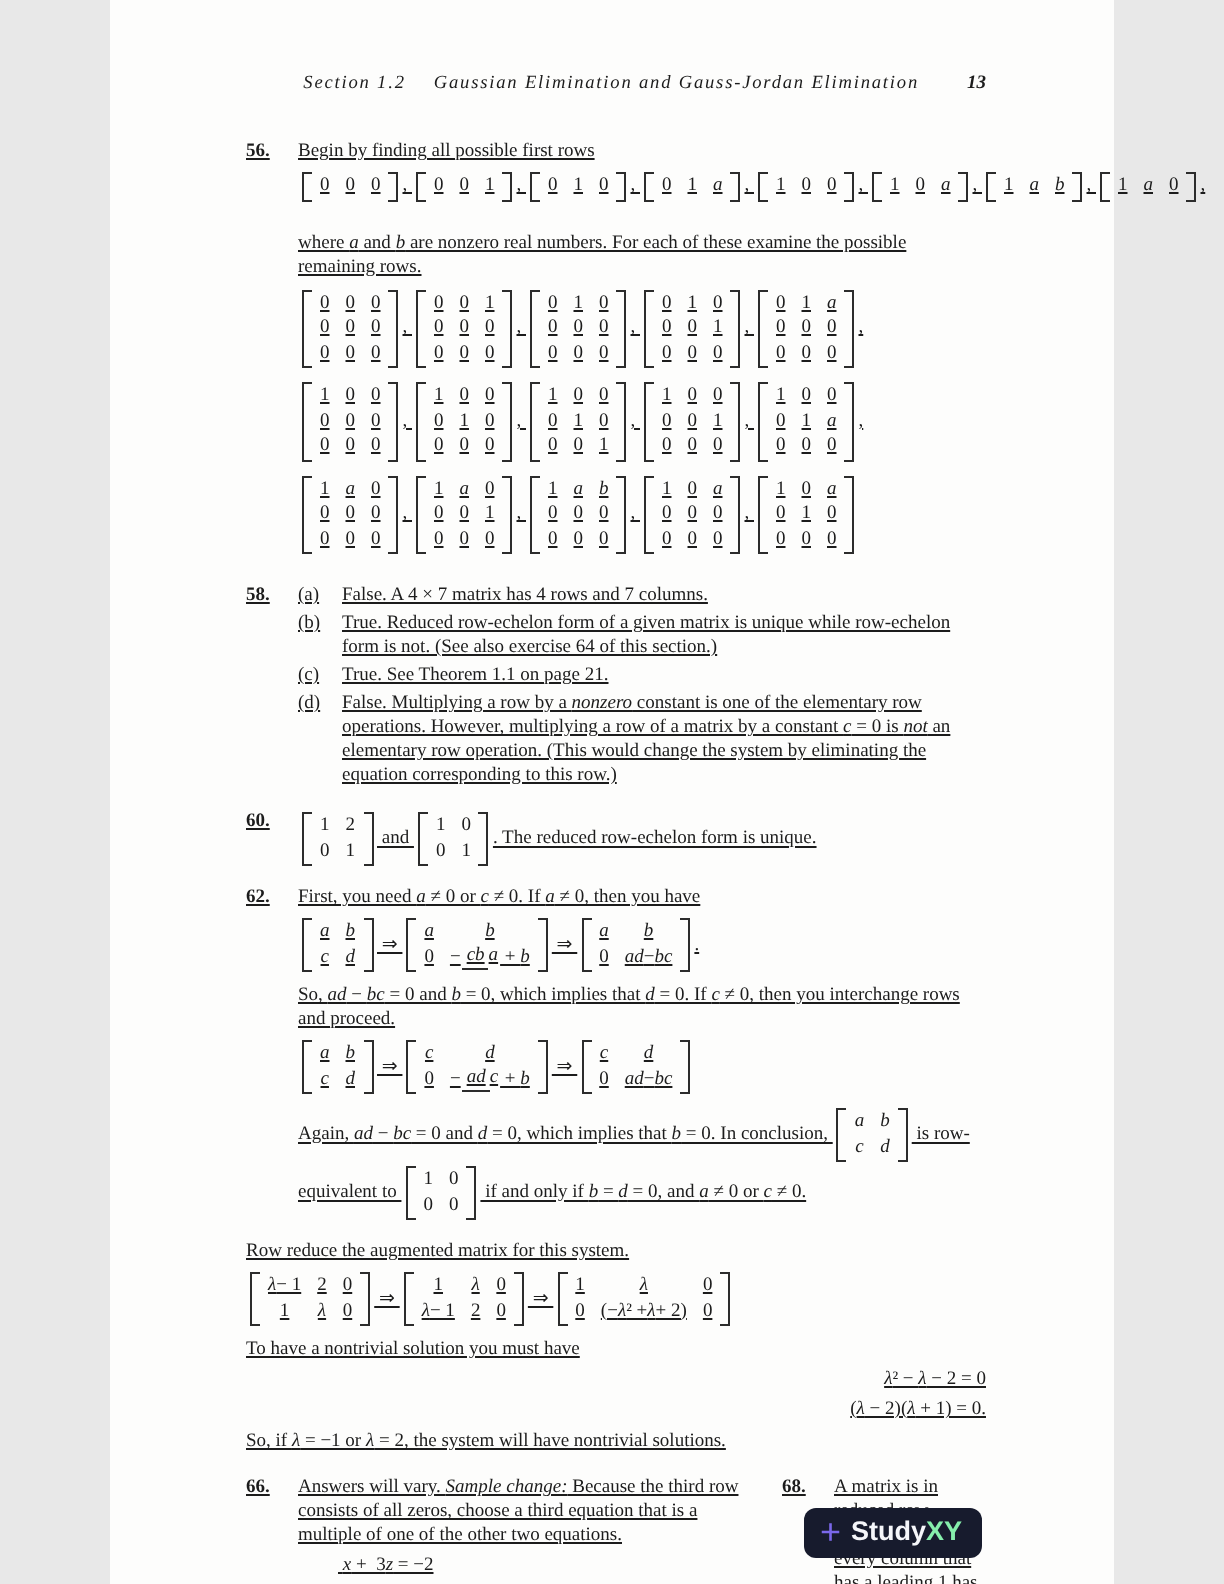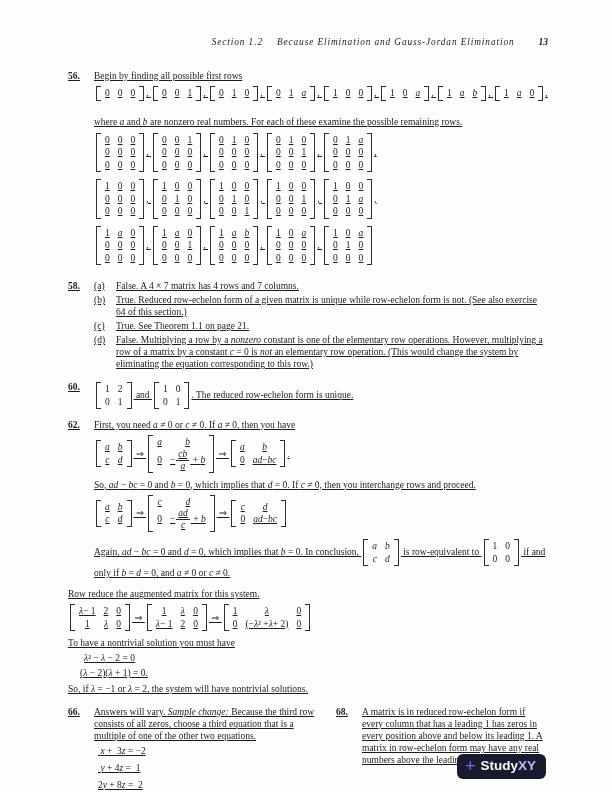--- a/index.html
+++ b/index.html
@@ -1,17 +1,17 @@
 <!DOCTYPE html>
 <html><head>
 <meta charset="utf-8">
 <style>
   html,body { margin:0; padding:0; background:#e8e8e8; }
   .page {
-    position:relative; width:612px; height:792px; margin:0 auto;
+    position:relative; width:502px; height:792px; margin:0 auto;
     background:#fdfdfc; box-sizing:border-box;
     padding:36px 64px 0 68px;
     font-family:"Liberation Serif", serif;
     font-size:9.5px; line-height:12px; color:#1c1c1c;
   }
   
   .header { display:flex; justify-content:flex-end; align-items:baseline; margin-bottom:22px; }
   .header .htitle { font-style:italic; letter-spacing:0.9px; font-size:9.3px; }
   .header .hsect { font-style:italic; letter-spacing:0.9px; font-size:9.3px; margin-right:14px; }
   .header .hpage { font-weight:bold; margin-left:24px; font-size:9.5px;font-style:italic; }
@@ -29,52 +29,52 @@
   .para .ft { white-space:normal; }
   .rowline { display:flex; align-items:center; margin:3px 0 4px 0; }
   .rowline .ft { white-space:pre; }
   
   .matrix { display:inline-flex; align-items:stretch; vertical-align:middle; margin:1px 2px; }
   .brk { flex:none; width:4px; border:1px solid #2c2c2c; }
   .brk.l { border-right:none; }
   .brk.r { border-left:none; }
   .mgrid { display:grid; align-items:center; justify-items:center; column-gap:8px; padding:1px 4px; }
   .mcell { display:flex; align-items:center; justify-content:center; line-height:12.5px; text-align:center; }
-  .fr { display:inline-flex; flex-direction:column; align-items:center; margin:0 1px; vertical-align:middle; }
+  .fr { display:inline-flex; flex-direction:row; align-items:center; margin:0 1px; vertical-align:middle; }
   .fn { border-bottom:0.8px solid #2c2c2c; padding:0 2px; line-height:11px; }
   .fd { line-height:11px; }
   i { font-style:italic; }
-  .eq { margin-left:16px; line-height:15px; white-space:pre; }
-  .eqs66 { margin-left:4px; line-height:15px; white-space:pre; margin-top:2px; }
+  .eq { margin-left:16px; line-height:15px; white-space:pre;text-align:right; }
+  .eqs66 { margin-left:20px; line-height:15px; white-space:pre; margin-top:2px; }
   .intro { margin-bottom:2px; }
   .midtext { margin:2px 0; }
   
   .cols { display:flex; gap:16px; margin-top:2px; }
   .col-l { flex:0 0 252px; }
   .col-r { flex:1; }
   
   .logo {
     position:absolute; right:66px; bottom:13px;
     background:#171b2d; border-radius:6px;
     display:flex; align-items:center; gap:5px;
     padding:5px 10px 6px 8px;
     font-family:"Liberation Sans", sans-serif; font-weight:bold; font-size:13.5px;
   }
   .logo-plus { color:#7b68ea; font-weight:400; font-size:18px; line-height:14px; }
   .logo-study { color:#f5f6fa; }
-  .logo-xy { color:#c4b5fd; }
+  .logo-xy { color:#86efac; }
 </style>
 </head>
 <body>
 
 <div class="page">
 
   <div class="header">
     <span class="hsect">Section 1.2</span>
-    <span class="htitle">Because Elimination and Gauss-Jordan Elimination</span>
+    <span class="htitle">Gaussian Elimination and Gauss-Jordan Elimination</span>
     <span class="hpage">13</span>
   </div>
 
   <div class="prob">
     <div class="pnum">56.</div>
     <div class="pbody">
       <div class="intro">Begin by finding all possible first rows</div>
       <div class="rowline">
           <span class="matrix">
             <span class="brk l"></span>

